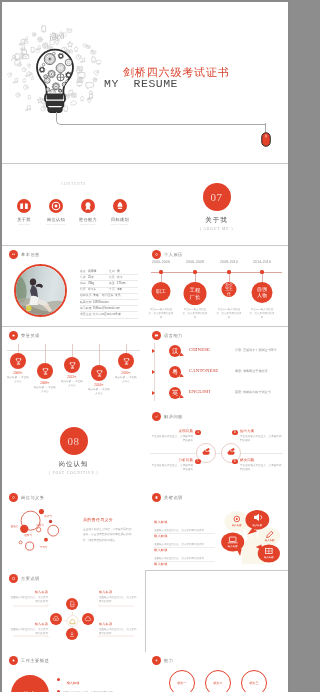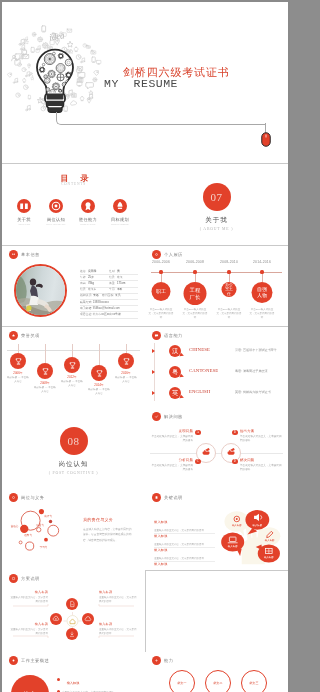--- a/index.html
+++ b/index.html
@@ -500,21 +500,20 @@
   <div class="hr" style="top:161px;"></div>
   <div class="hr" style="top:243px;"></div>
   <div class="hr" style="top:324px;"></div>
   <div class="hr" style="top:406px;"></div>
   <div class="hr" style="top:487px;"></div>
   <div class="hr" style="top:568px;"></div>
   <div class="hr" style="top:650px;"></div>
   <div class="vr" style="top:162px;height:530px;"></div>
 
   <div class="slide half" style="top:162px;height:81px;">
-    <div class="s2-title cjk">目  录</div>
     <div class="s2-sub ser">CONTENTS</div>
     <div class="s2-items">
       <div class="s2-item">
         <div class="s2-circ">
             <svg viewBox="0 0 24 24" width="10" height="10">
               <path d="M3 6h7v13H3z M14 6h7v13h-7z" fill="#fff"></path>
               <rect x="10.5" y="6" width="3" height="13" fill="#e2412a"></rect>
             </svg>
           </div>
         <div class="s2-lab cjk">关于我</div>

